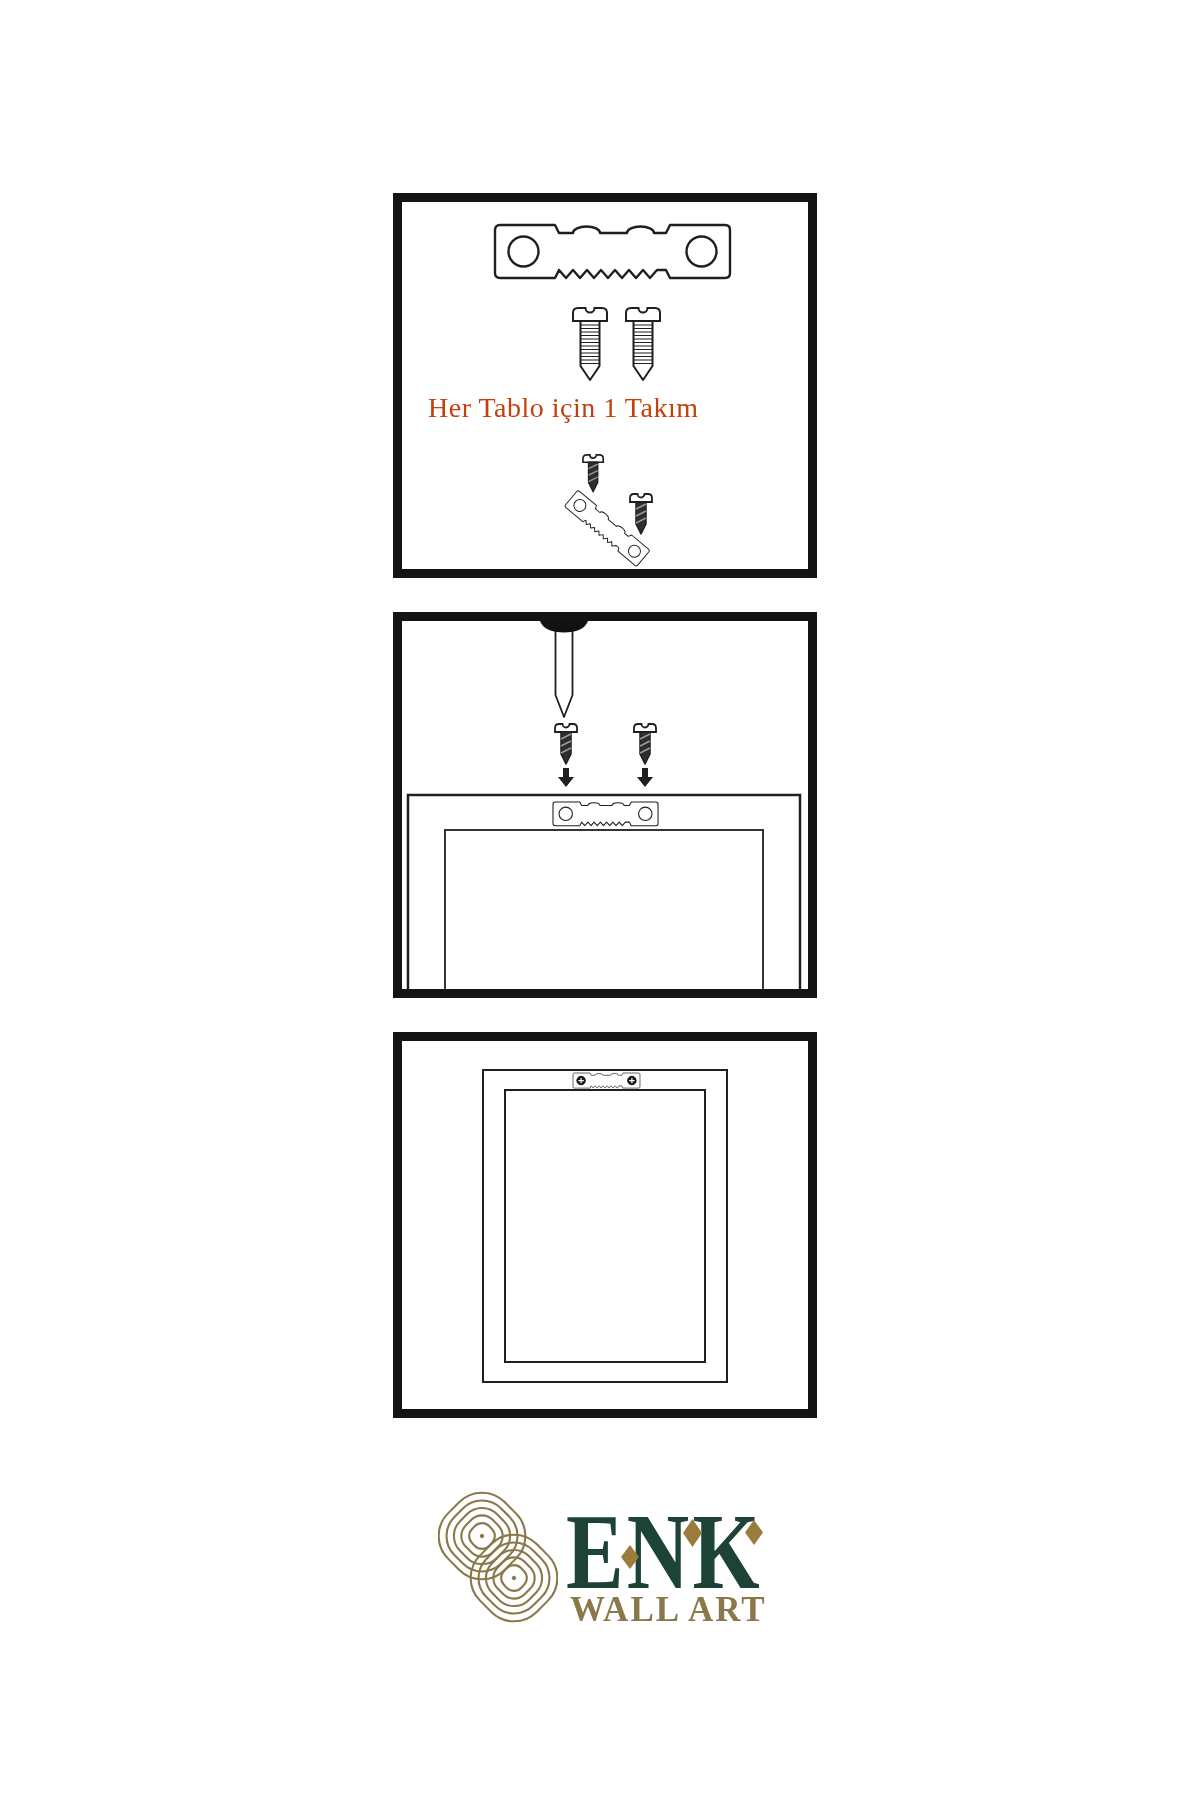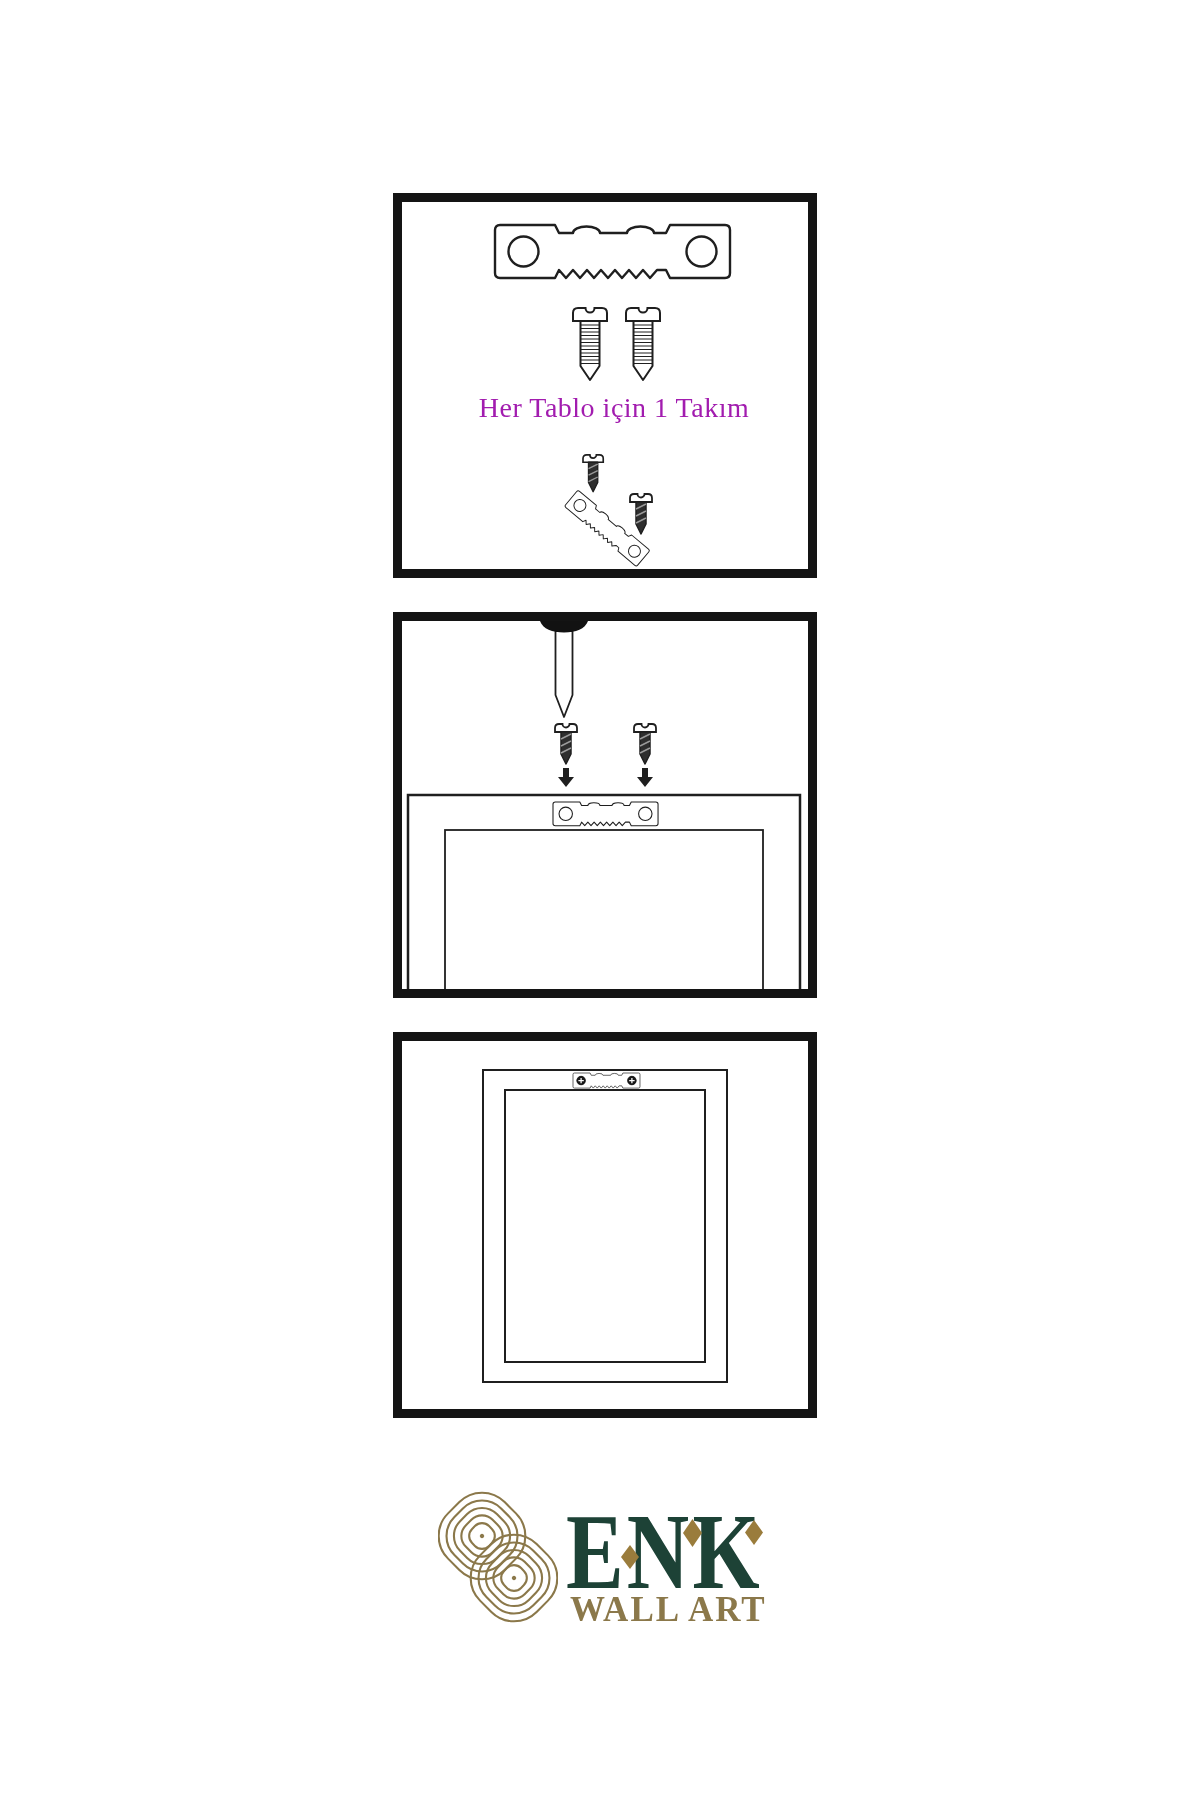--- a/index.html
+++ b/index.html
@@ -17,22 +17,22 @@
   }
   .panel{
     position:absolute;left:393px;width:406px;background:#fff;
     border:9px solid var(--panel-border);
   }
   .p1{top:193px;height:367px;}
   .p2{top:612px;height:368px;}
   .p3{top:1032px;height:368px;}
   .panel svg{position:absolute;left:0;top:0;color:var(--line);}
   .caption{
-    position:absolute;left:0;right:0;top:190px;text-align:center;
-    padding-left:18px;font-size:28px;letter-spacing:.5px;color:#a21caf;
+    position:absolute;left:0;right:0;top:190px;text-align:left;
+    padding-left:26px;font-size:28px;letter-spacing:.5px;color:#c2410c;
     white-space:nowrap;
   }
   .dkfill{fill:var(--screw-dark);}
   .knot{position:absolute;left:438px;top:1484px;width:120px;height:146px;}
   .brand{
     position:absolute;left:566px;top:1498px;line-height:1;
     font-size:108px;font-weight:bold;color:var(--brand-green);
     letter-spacing:4px;transform:scaleX(.8);transform-origin:left top;
     white-space:nowrap;
   }

